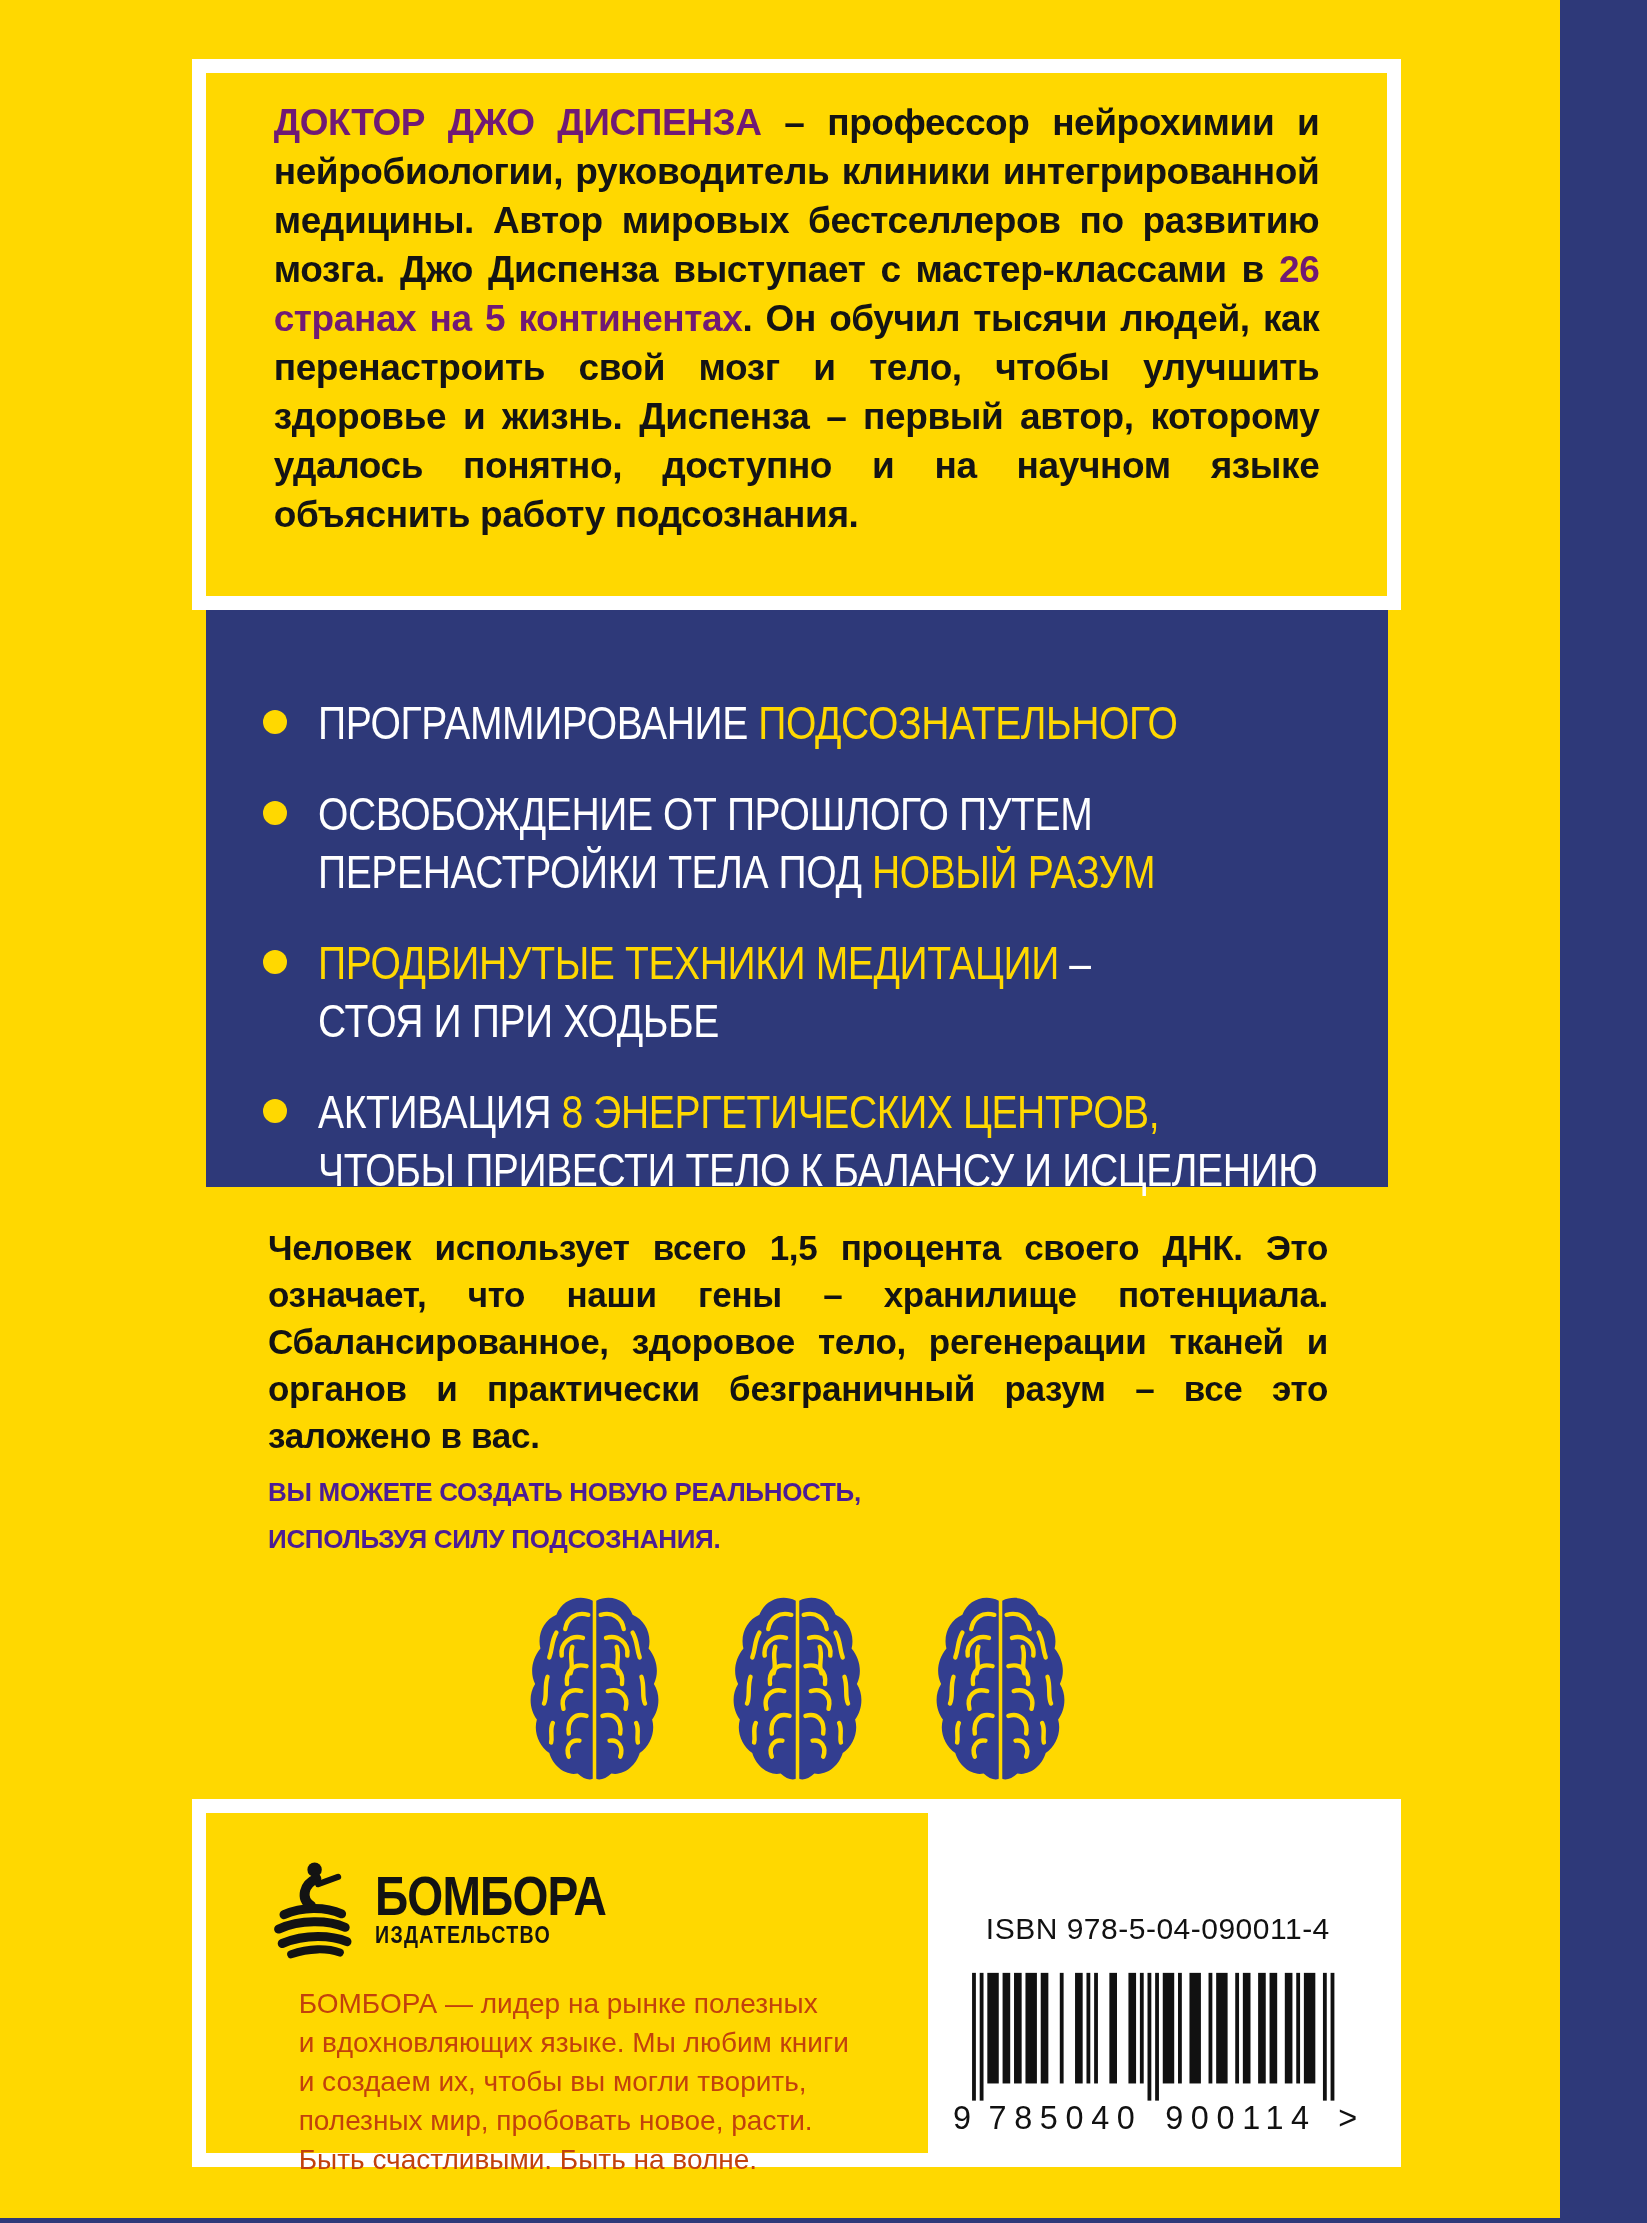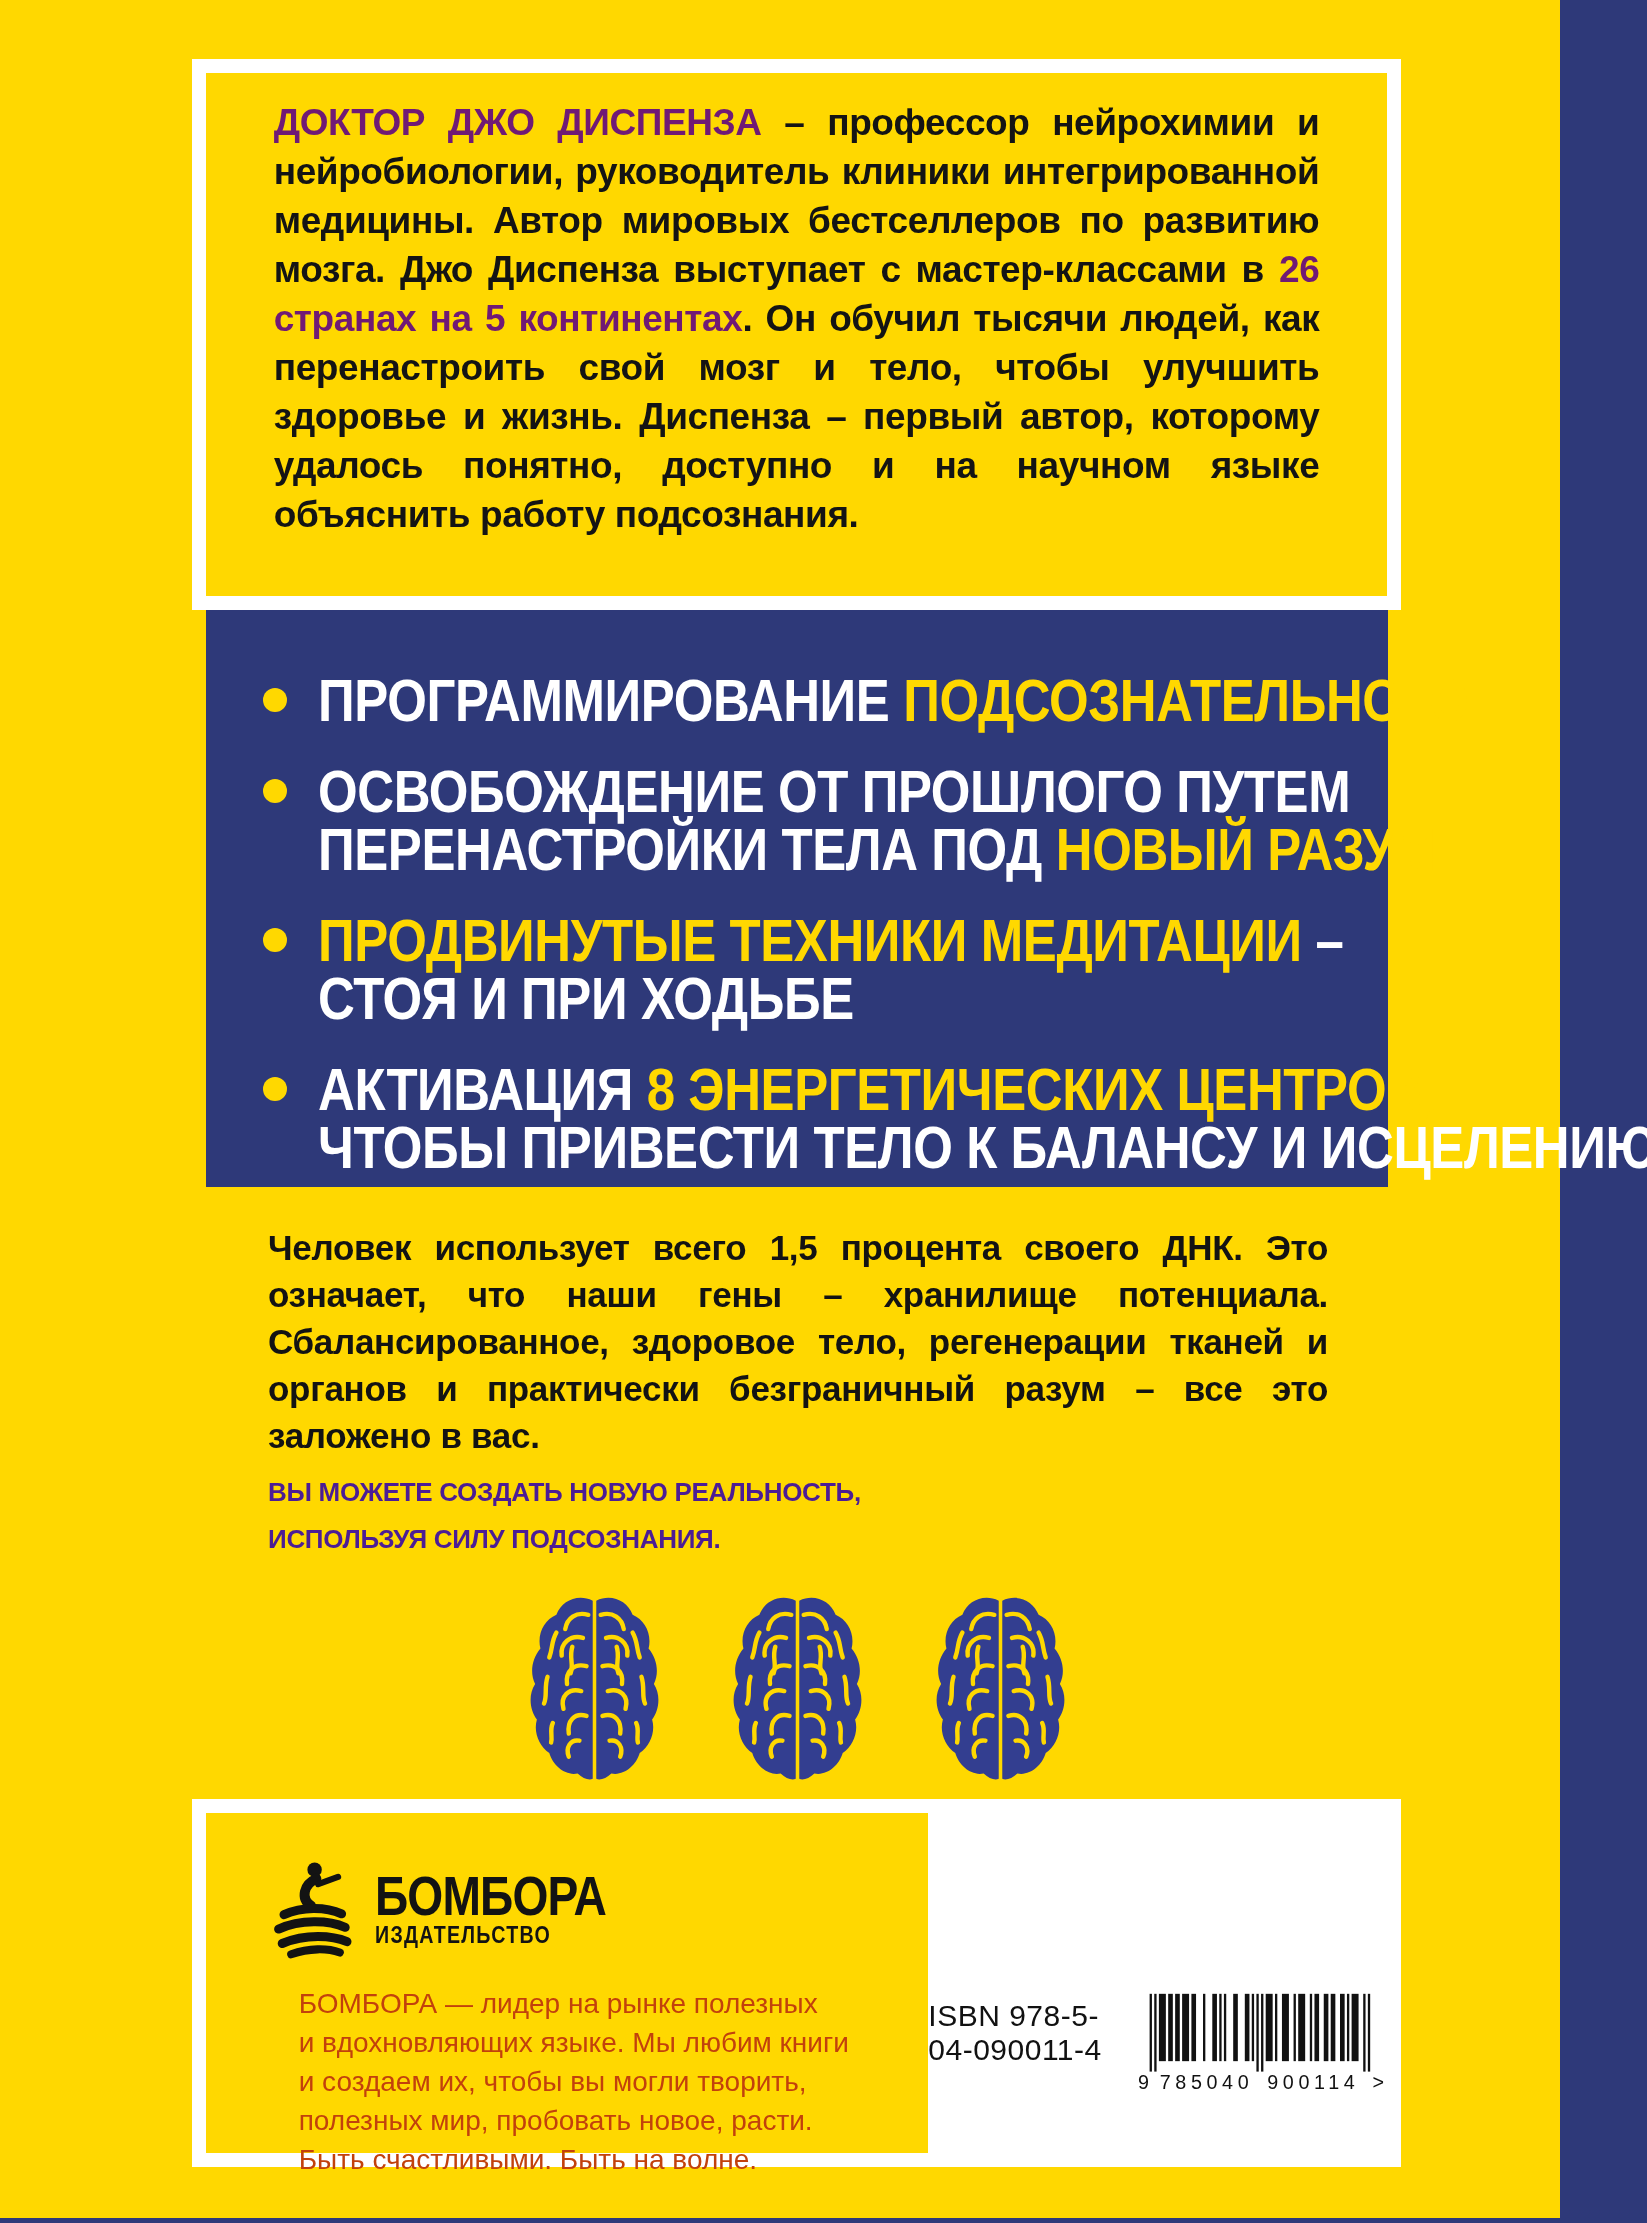--- a/index.html
+++ b/index.html
@@ -20,21 +20,21 @@
   .author-inner p{
     margin:0;text-align:justify;
     font-size:37px;line-height:49px;font-weight:bold;color:#141414;
     letter-spacing:-0.4px;
   }
   .royal{color:#701a75;}
 
   
   .features{position:absolute;left:206px;top:610px;width:1182px;height:577px;background:#2E3979;box-sizing:border-box;padding:62px 39px 0 57px;}
   .features ul{list-style:none;margin:0;padding:0;}
-  .features li{position:relative;padding-left:55px;margin-bottom:33px;font-weight:bold;font-size:60px;line-height:58px;color:#ffffff;}
+  .features li{position:relative;padding-left:55px;margin-bottom:33px;font-weight:normal;font-size:46px;line-height:58px;color:#ffffff;margin-top:22px;}
   .features .dot{position:absolute;left:0;top:15.6px;width:24.4px;height:24.4px;border-radius:50%;background:#FFD800;}
   .cond{display:inline-block;transform:scaleX(0.85);transform-origin:left top;white-space:nowrap;letter-spacing:-0.5px;}
   .c-w{color:#ffffff;}
   .c-y{color:#FFD800;}
 
   
   .dna{position:absolute;left:206px;top:1201px;width:1182px;height:361px;background:#FFD800;box-sizing:border-box;padding:23.4px 60px 0 62px;overflow:hidden;}
   .dna .body{margin:0;text-align:justify;font-size:35px;line-height:47px;font-weight:bold;color:#131313;letter-spacing:-0.3px;}
   .dna .hl{margin-top:9.8px;font-size:26px;line-height:47px;font-weight:bold;color:#4c1d95;letter-spacing:-0.3px;white-space:nowrap;}
 
@@ -43,21 +43,21 @@
   .brains svg{display:block;}
 
   
   .pub-outer{position:absolute;left:192px;top:1799px;width:1209px;height:368px;background:#ffffff;padding:13.7px;box-sizing:border-box;display:flex;}
   .pub-left{flex:1;background:#FFD800;position:relative;}
   .logo-row{display:flex;align-items:flex-end;margin:43px 0 0 60px;}
   .logo-text{margin-left:19.5px;margin-bottom:9.8px;transform:scaleX(0.84);transform-origin:left bottom;}
   .logo-title{font-size:55px;line-height:51px;font-weight:bold;color:#131313;letter-spacing:-1px;}
   .logo-subtitle{font-size:23.4px;line-height:27px;font-weight:bold;color:#131313;letter-spacing:1.5px;}
   .about{margin:25px 0 0 93px;font-size:28px;line-height:39px;color:#c2410c;}
-  .isbn-panel{width:459px;background:#ffffff;display:flex;align-items:center;box-sizing:border-box;padding-top:99px;}
+  .isbn-panel{width:459px;background:#ffffff;display:flex;flex-direction:column;align-items:center;box-sizing:border-box;padding-top:99px;}
   .isbn-text{font-size:30px;color:#111111;letter-spacing:0.5px;}
   .barcode{margin-top:19.5px;}
   .barcode text{font-family:"Liberation Sans",sans-serif;font-size:34px;fill:#111111;}
   .bc-group{letter-spacing:8px;}
 </style>
 </head>
 <body>
 
 <svg width="0" height="0" style="position:absolute">
   <defs>

